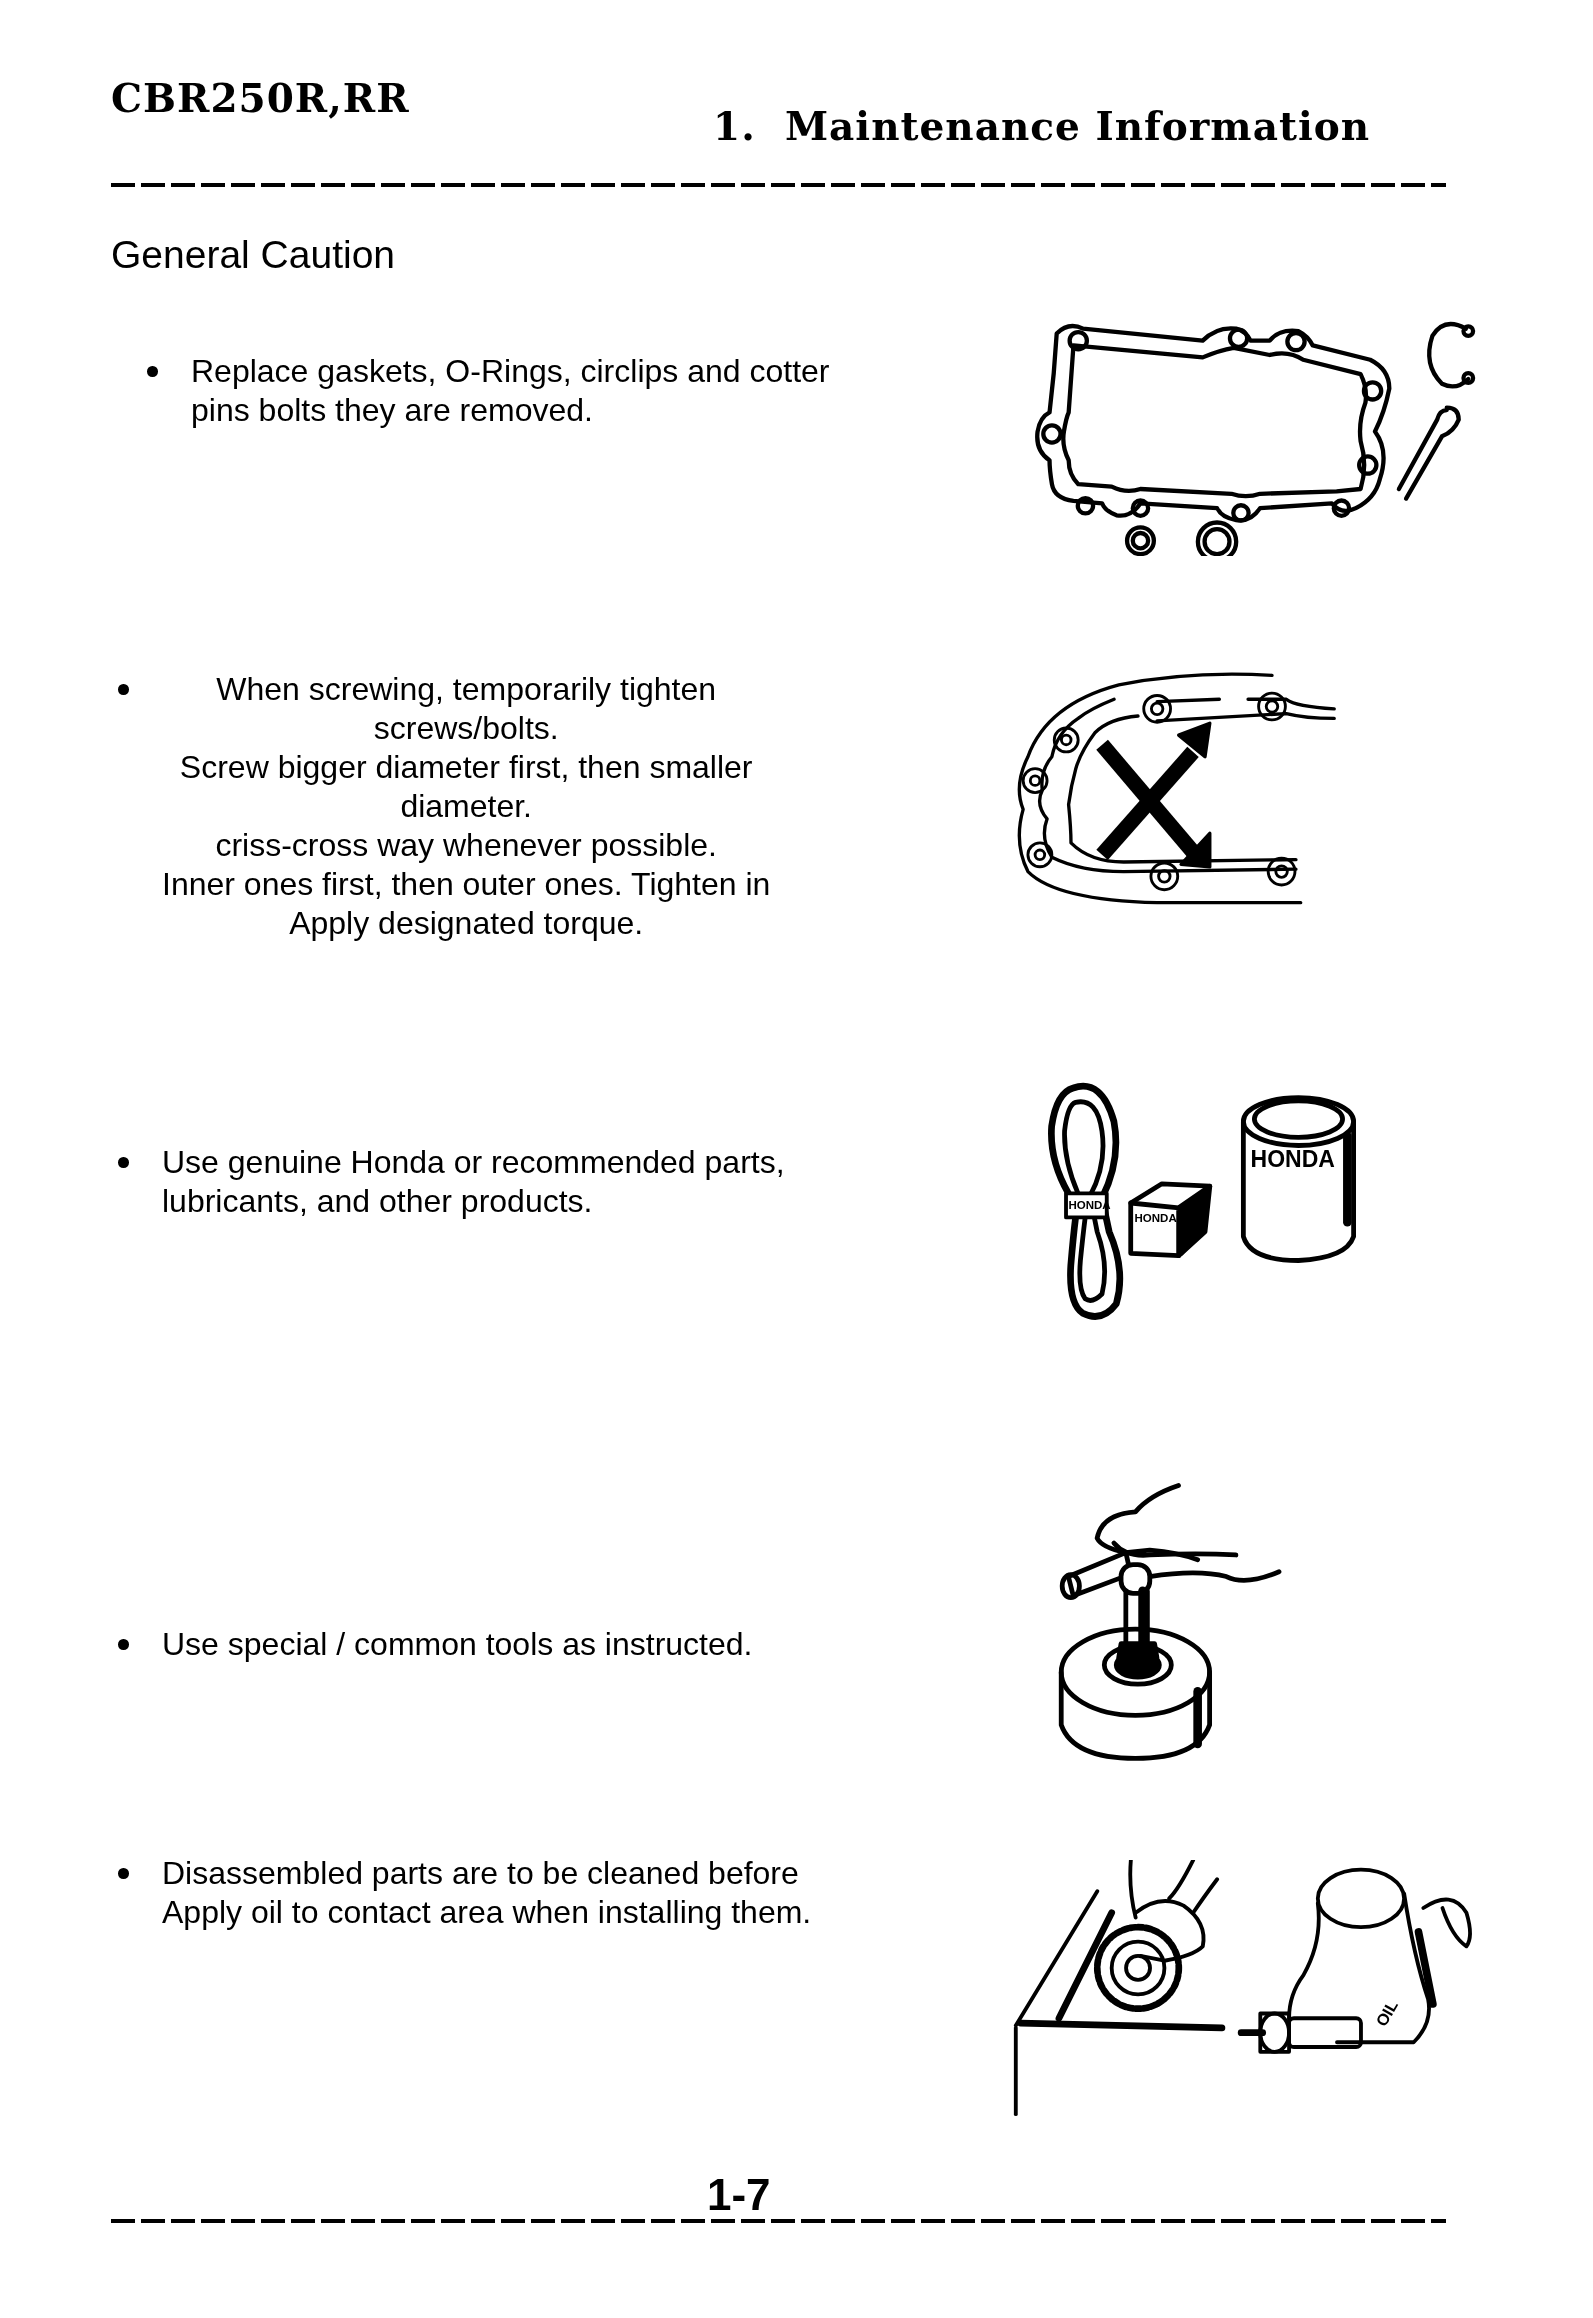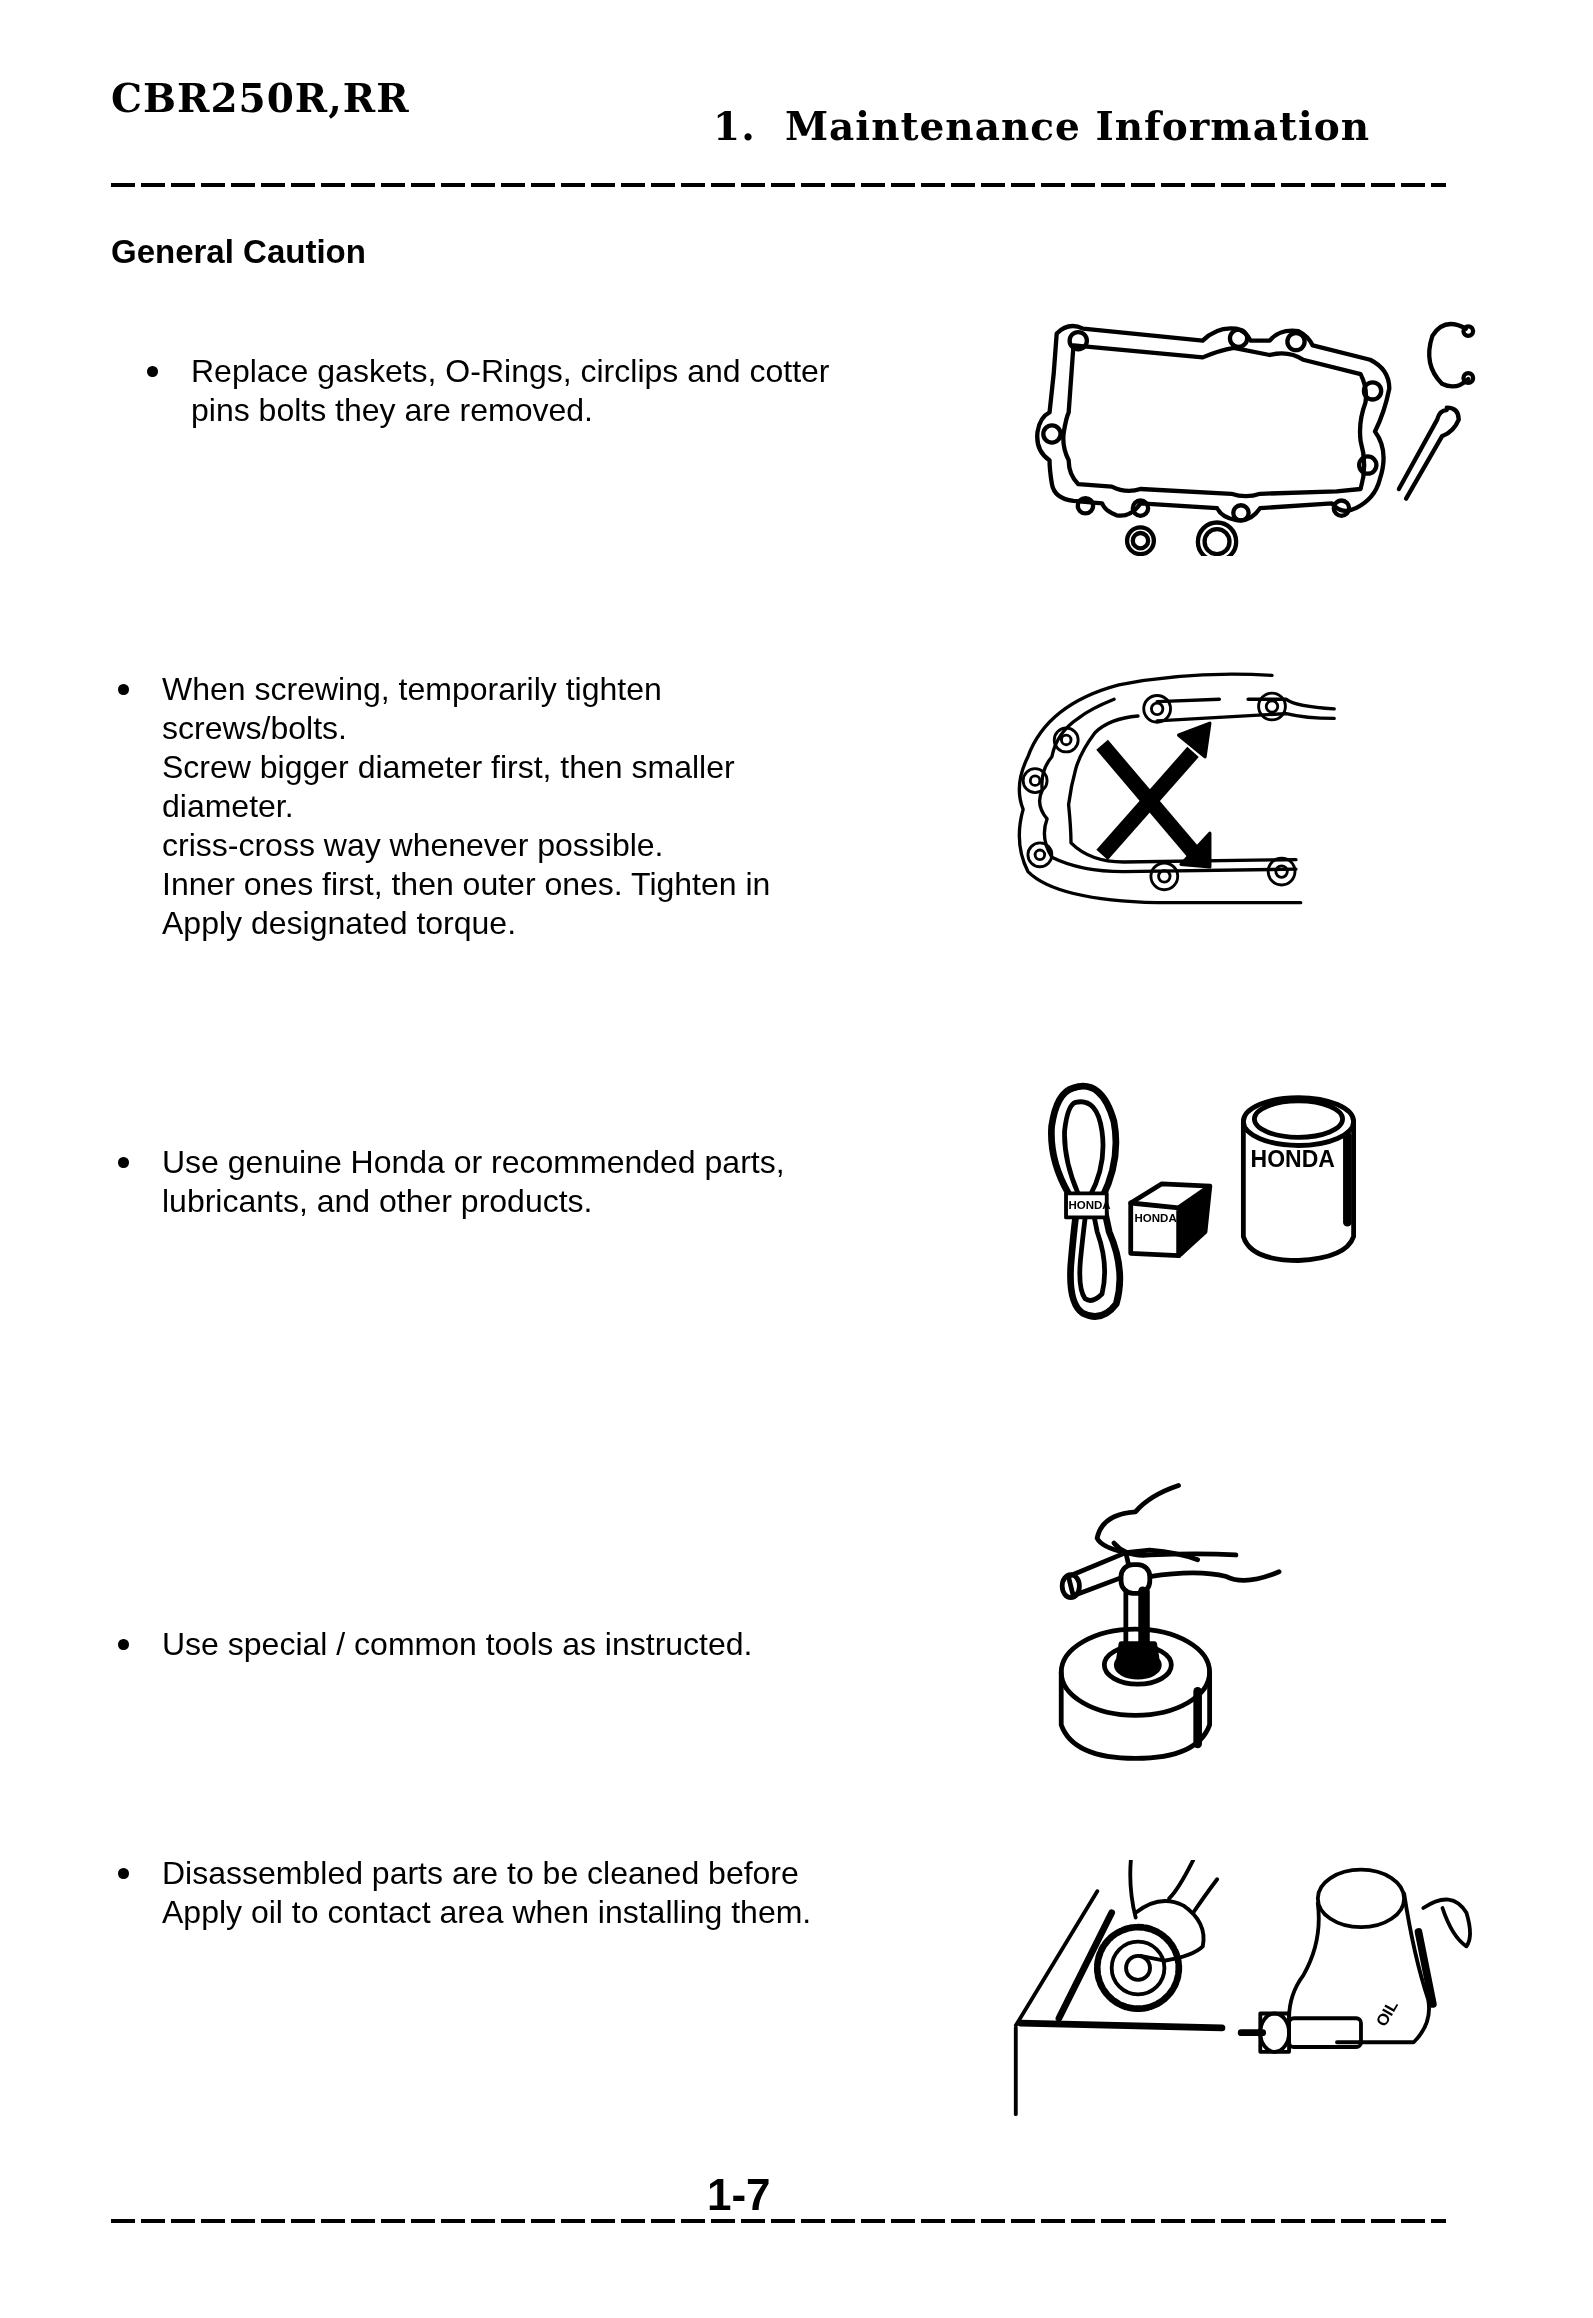--- a/index.html
+++ b/index.html
@@ -1,20 +1,20 @@
 <!DOCTYPE html>
 <html style="font-size:7.7px"><head>
 <meta charset="utf-8">
 <style>
   html, body { margin: 0; padding: 0; background: #ffffff; }
   body { width: 1594px; height: 2319px; position: relative; overflow: hidden; color: #000; }
   .abs { position: absolute; }
   .hdr { font-family: "DejaVu Serif", "Liberation Serif", serif; font-weight: bold; font-size: 39px; line-height: 1; letter-spacing: 1px; }
   .dash-line { height: 3.8px; background: repeating-linear-gradient(90deg, #000 0 24px, transparent 24px 30px); }
-  .section { font-family: "Liberation Sans", sans-serif; font-weight: bold; font-size: 33px; line-height: 1; }
+  .section { font-family: "Liberation Sans", sans-serif; font-weight: normal; font-size: 39px; line-height: 1; }
   .bullet { font-family: "Liberation Sans", sans-serif; font-size: 32px; line-height: 39px; }
   .bullet .dot { position: absolute; left: -44px; top: 14.4px; width: 10.5px; height: 10.5px; border-radius: 50%; background: #000; }
   .bullet .line { display: block; white-space: nowrap; }
   .bullet .line.indent { padding-left: 6.7px; }
   .pagenum { font-family: "Liberation Sans", sans-serif; font-weight: bold; font-size: 44px; line-height: 1; }
   svg { display: block; }
 </style>
 </head>
 <body>
 
@@ -56,21 +56,21 @@
 
     <path d="M950 85 Q905 60 880 100 Q860 160 900 200 Q930 215 955 190"></path>
     <circle cx="955" cy="90" r="10"></circle>
       <circle cx="955" cy="188" r="10"></circle>
 
     <path d="M910 250 Q935 250 935 275 Q925 300 900 310 L825 440"></path>
     <path d="M890 275 Q895 255 910 255 M890 275 L810 420"></path>
   </svg>
 </div>
 
-<div class="abs bullet" style="left:162px; top:670px;">
+<div class="abs bullet" style="left:162px; top:670px;text-align:center;">
   <span class="dot"></span>
   <span class="line">When screwing, temporarily tighten</span>
   <span class="line">screws/bolts.</span>
   <span class="line">Screw bigger diameter first, then smaller</span>
   <span class="line">diameter.</span>
   <span class="line">criss-cross way whenever possible.</span>
   <span class="line">Inner ones first, then outer ones.  Tighten in</span>
   <span class="line">Apply designated torque.</span>
 </div>
 <div class="abs" style="left:999px; top:661px; width:345px; height:268px;">

